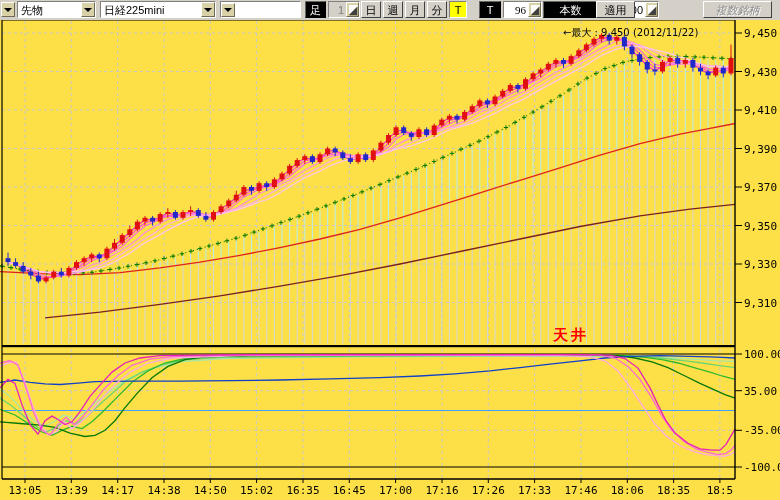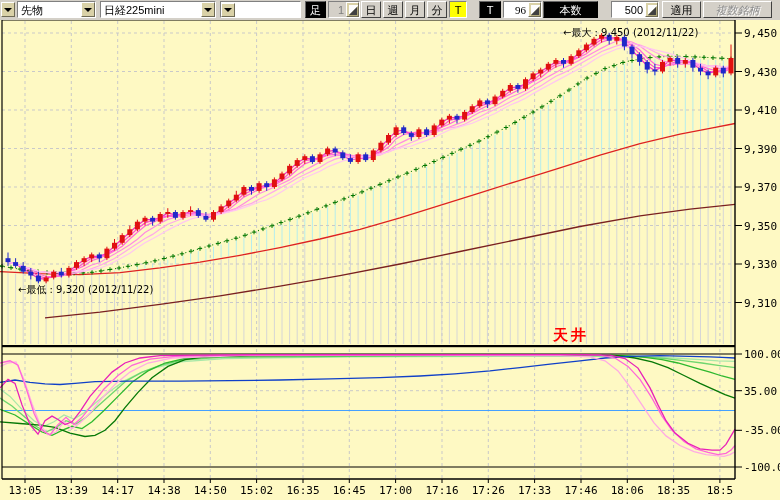--- a/index.html
+++ b/index.html
@@ -1,18 +1,18 @@
 <!DOCTYPE html>
 <html><head>
 <meta charset="utf-8">
 <style>
   * { margin:0; padding:0; box-sizing:border-box; }
   html,body { width:780px; height:500px; overflow:hidden; background:#fff;
     font-family:"Liberation Sans", sans-serif; }
-  .screen { position:relative; width:780px; height:500px; background:#fef9c3; }
+  .screen { position:relative; width:780px; height:500px; background:#fde047; }
 
   
   .toolbar { position:absolute; left:0; top:0; width:780px; height:20px;
     background:#d4d0c8; z-index:5; }
   .tb { position:absolute; top:1px; height:17px; font-size:11px; line-height:15px; }
   .combo { background:#fff; border:1px solid;
     border-color:#808080 #fff #fff #808080; display:flex; }
   .combo .ctext { flex:1; padding:1px 2px 0 3px; white-space:nowrap; overflow:hidden;
     color:#000; }
   .drop-btn { width:14px; height:15px; background:#d9d1a7; border:1px solid;
@@ -94,21 +94,21 @@
       <span class="spin-btn"></span>
     </div>
 
     <div class="tb btn black" style="left:543px; width:55px;">本数</div>
 
     <div class="tb spinfield" style="left:599px; width:48px;margin-left:12px;">
       <span class="sval">500</span>
       <span class="spin-btn"></span>
     </div>
 
-    <div class="tb btn" style="left:662px; width:39px;text-align:center;">適用</div>
+    <div class="tb btn" style="left:596px; width:39px;text-align:center;">適用</div>
 
     <div class="tb btn disabled" style="left:703px; width:69px;">複数銘柄</div>
   </div>
 
   <svg class="chart" id="chartsvg" width="780" height="500">
       <line x1="8.0" y1="269.2" x2="8.0" y2="271.1" stroke="#b6eded" stroke-width="1"></line>
       <line x1="8.0" y1="273.1" x2="8.0" y2="344.0" stroke="#d6d6d6" stroke-width="1"></line>
       <line x1="15.6" y1="270.4" x2="15.6" y2="271.5" stroke="#b6eded" stroke-width="1"></line>
       <line x1="15.6" y1="273.5" x2="15.6" y2="344.0" stroke="#d6d6d6" stroke-width="1"></line>
       <line x1="23.2" y1="273.8" x2="23.2" y2="344.0" stroke="#d6d6d6" stroke-width="1"></line>
@@ -762,16 +762,15 @@
       <text x="581.0" y="494" text-anchor="middle" font-family="DejaVu Sans Mono, monospace" font-size="11" fill="#000">17:46</text>
       <line x1="627.3" y1="479.0" x2="627.3" y2="483.0" stroke="#000" stroke-width="1"></line>
       <text x="627.3" y="494" text-anchor="middle" font-family="DejaVu Sans Mono, monospace" font-size="11" fill="#000">18:06</text>
       <line x1="673.6" y1="479.0" x2="673.6" y2="483.0" stroke="#000" stroke-width="1"></line>
       <text x="673.6" y="494" text-anchor="middle" font-family="DejaVu Sans Mono, monospace" font-size="11" fill="#000">18:35</text>
       <line x1="719.9" y1="479.0" x2="719.9" y2="483.0" stroke="#000" stroke-width="1"></line>
       <text x="719.9" y="494" text-anchor="middle" font-family="DejaVu Sans Mono, monospace" font-size="11" fill="#000">18:5</text>
     </svg>
 
   <div class="anno" style="left:563px; top:26px;">←最大 : 9,450 (2012/11/22)</div>
-  <div class="anno" style="left:18px; top:283px;">←最低 : 9,320 (2012/11/22)</div>
   <div class="anno ceiling" style="left:553px; top:326px;">天井</div>
 
 </div>
 
 </body></html>

